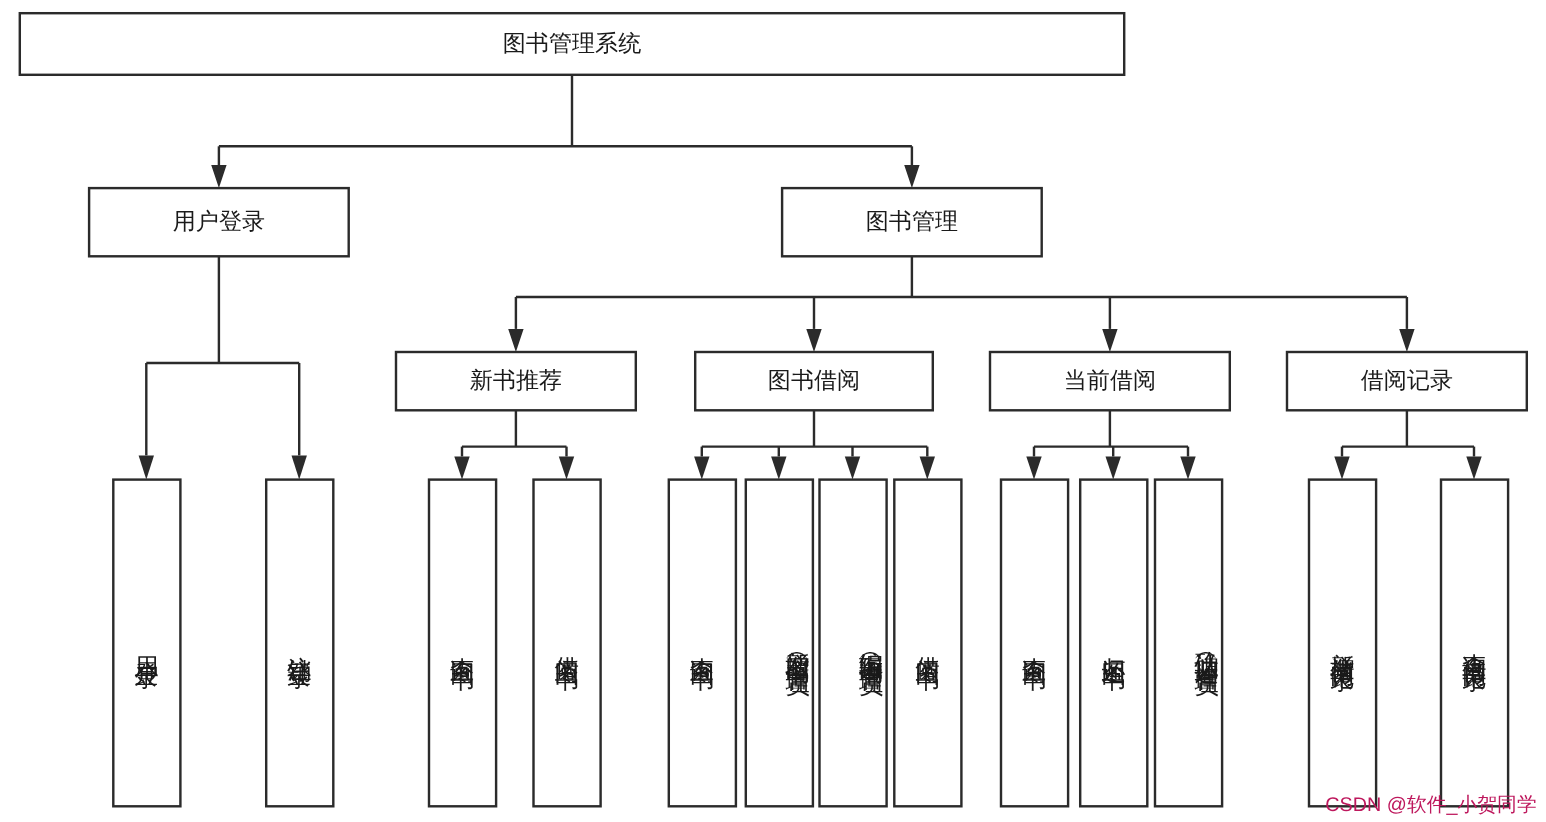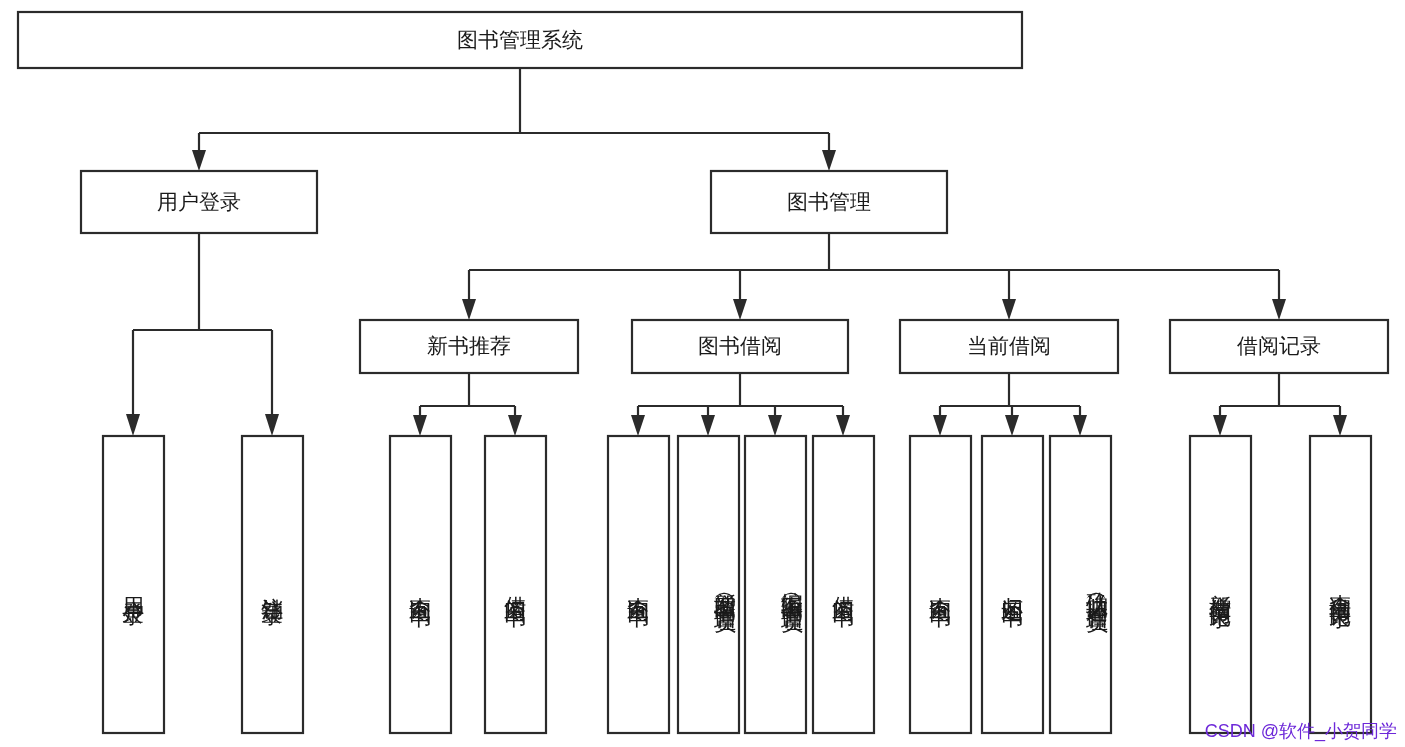--- a/index.html
+++ b/index.html
@@ -65,21 +65,21 @@
   }
   .leaf-label.center-v {
     align-items: center;
   }
   #watermark {
     position: absolute;
     right: 8px;
     bottom: 4px;
     font-family: "Liberation Sans", "DejaVu Sans", sans-serif;
     font-size: 18px;
-    color: #6d28d9;
+    color: #be185d;
     white-space: nowrap;
     user-select: none;
   }
 </style>
 </head>
 <body>
 
 <div id="diagram-root">
 
   <svg id="tree-svg" viewBox="0 0 1405 747">

